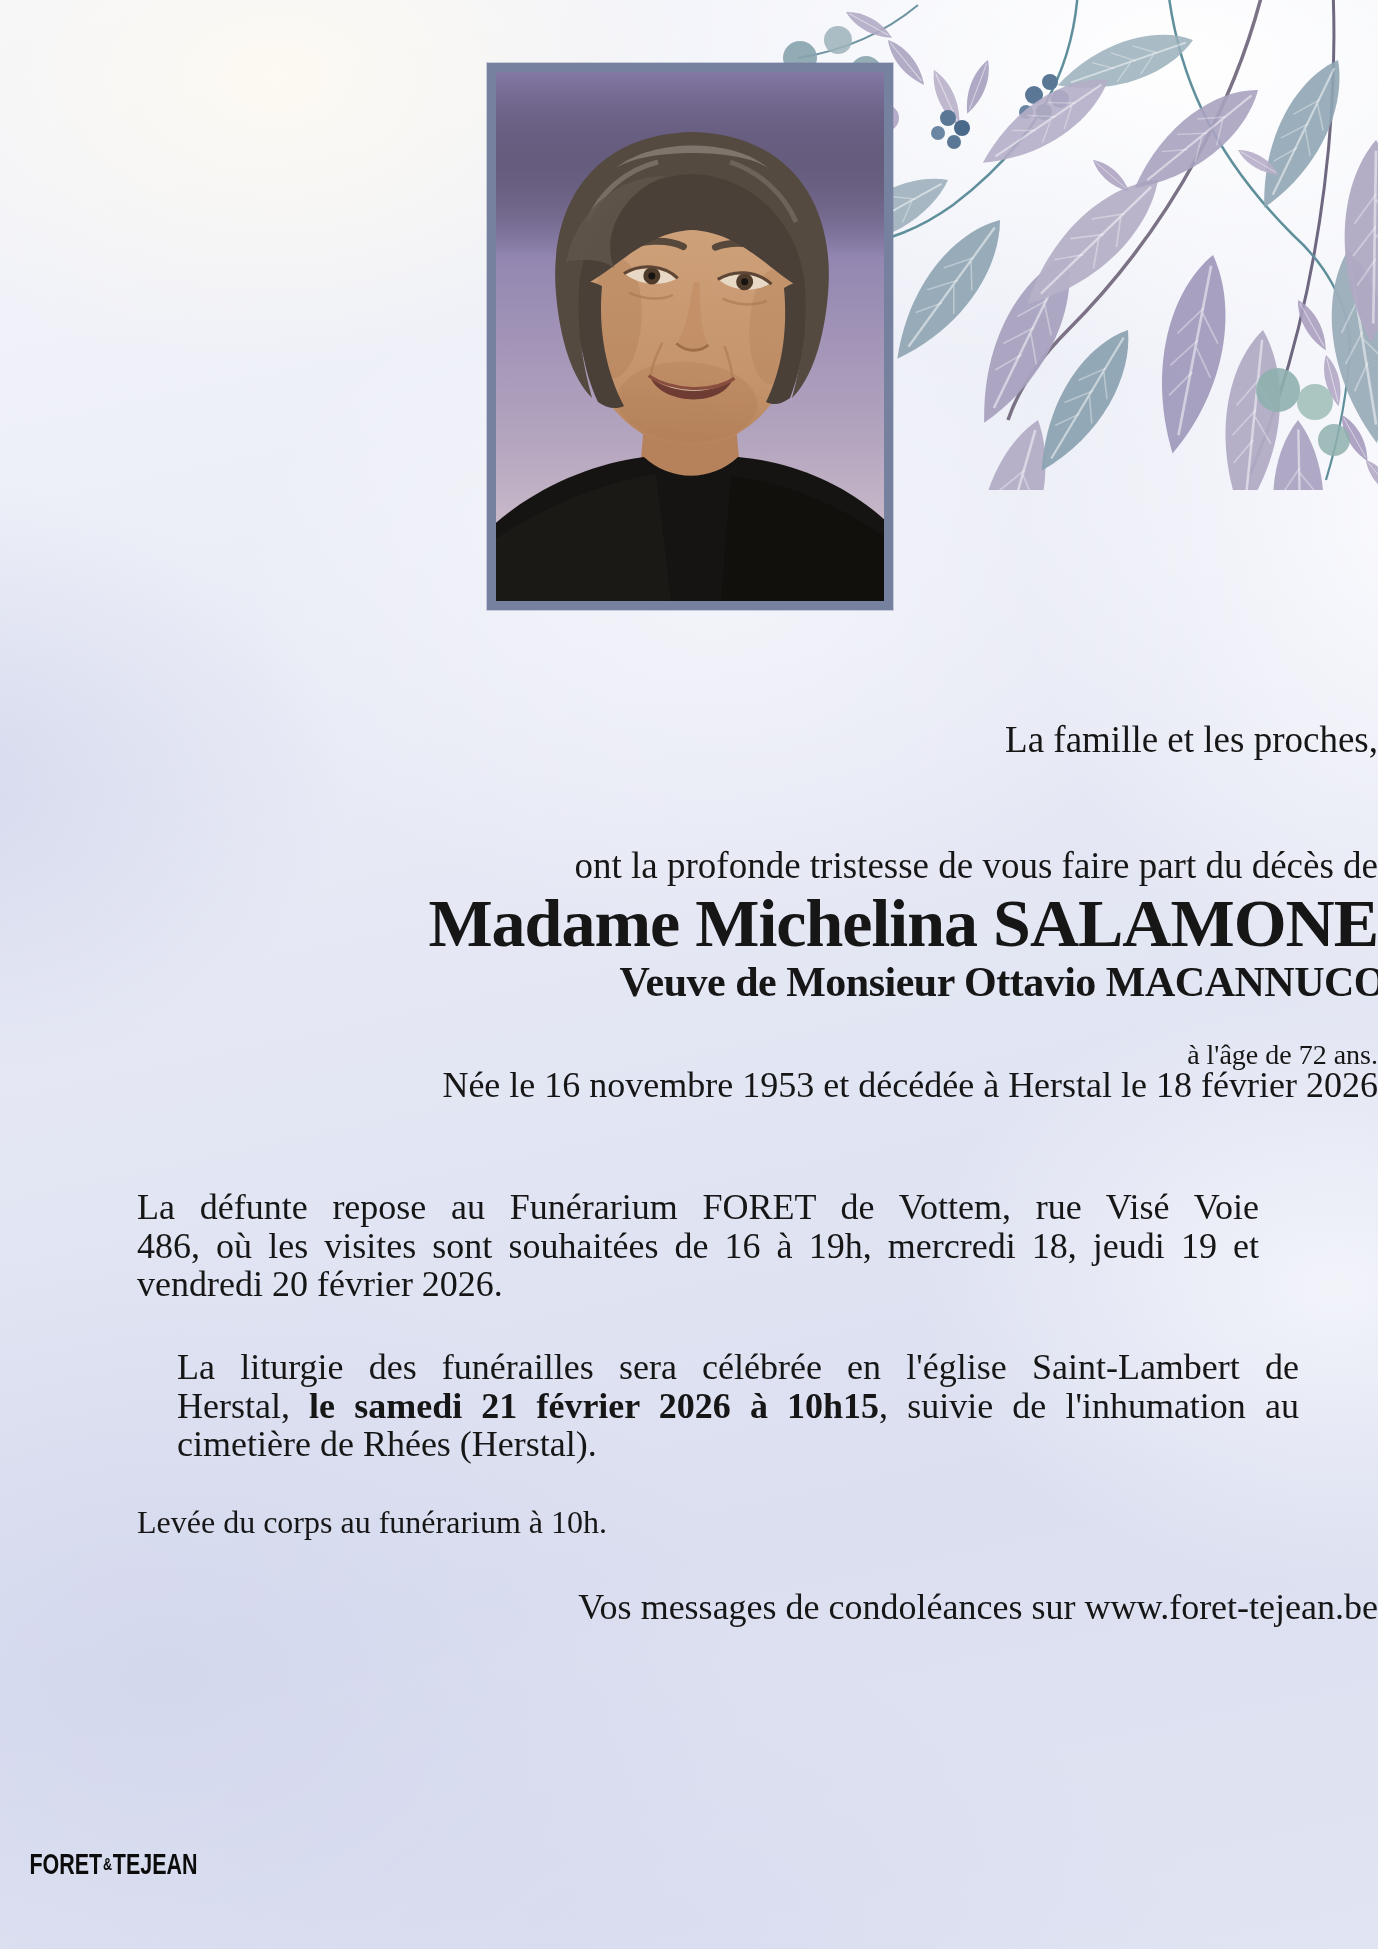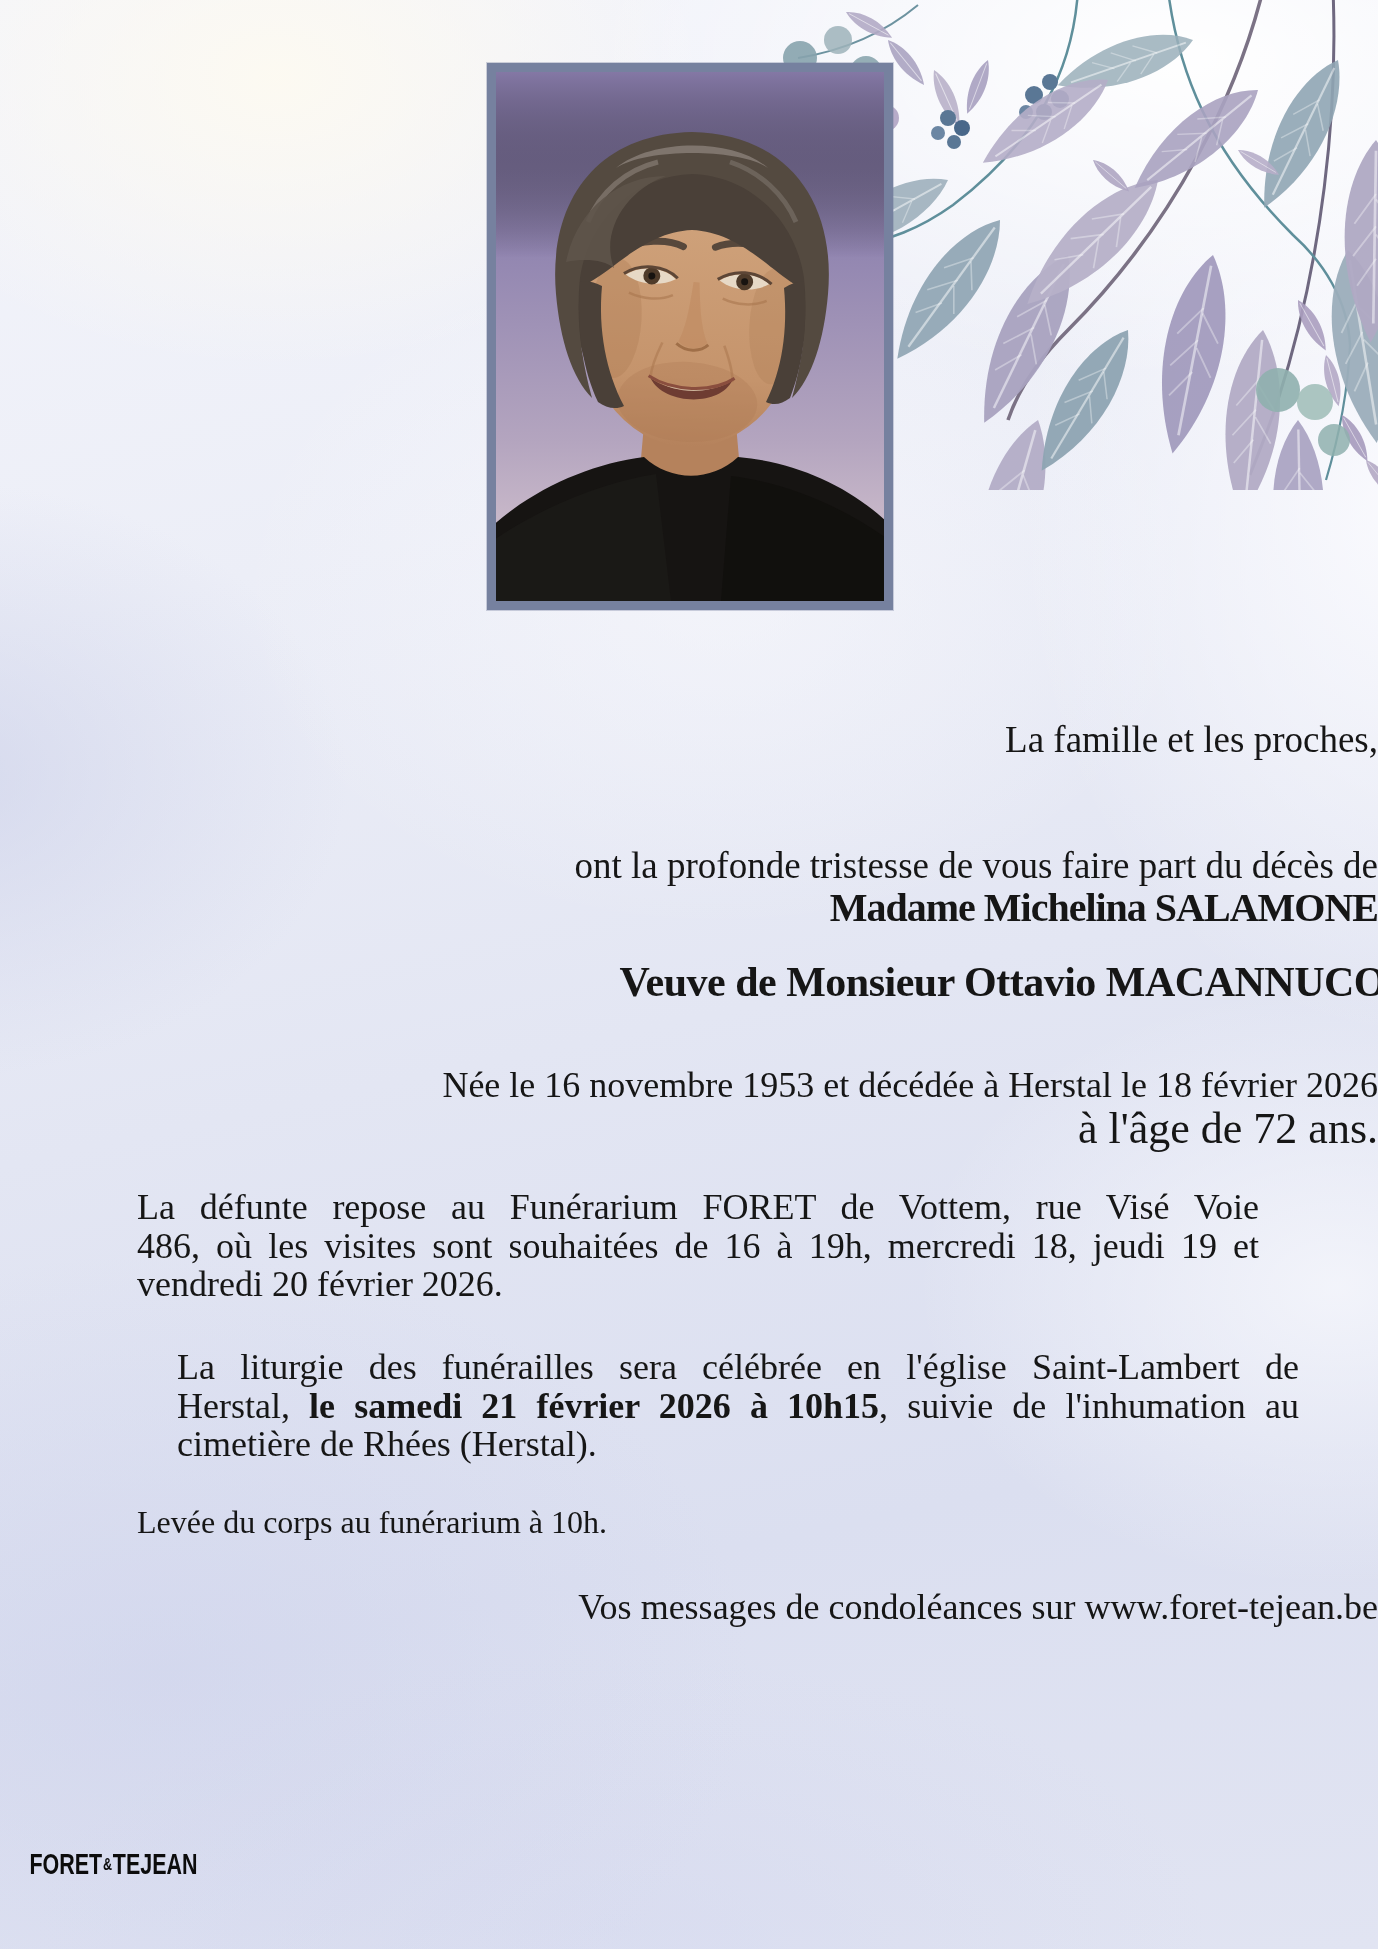--- a/index.html
+++ b/index.html
@@ -28,24 +28,24 @@
     box-shadow:0 0 0 1px rgba(120,130,160,.35);
     background:linear-gradient(180deg,#8478a5 0%,#8e82ae 30%,#a294ba 55%,#c1afc6 80%,#d9c9d2 100%);
   }
   .photo-frame svg{display:block;width:100%;height:100%;}
   
   .leaves{position:absolute;top:0;right:0;width:640px;height:490px;}
   
   .tline{position:absolute;left:0;width:1378px;text-align:right;white-space:nowrap;}
   .intro1{top:718px;font-size:37px;}
   .intro2{top:816px;font-size:37px;margin-top:28px;}
-  .name{top:884px;font-size:40px;font-weight:700;letter-spacing:-1px;}
+  .name{top:884px;font-size:68px;font-weight:700;letter-spacing:-1px;}
   .widow{top:950px;font-size:42px;font-weight:700;letter-spacing:-0.5px;}
   .nee1{top:1064px;font-size:36px;}
-  .nee2{top:1103px;font-size:44px;}
+  .nee2{top:1039px;font-size:28px;}
   .para{
     position:absolute;left:137px;width:1122px;font-size:36px;
   }
   .para .ln{
     height:38.6px;line-height:38.6px;
     text-align:justify;text-align-last:justify;font-family:Liberation Serif, serif;
   }
   .para .ln.last{text-align:right;text-align-last:left;}
   .p-repose{top:1188px;}
   .p-liturgie{top:1348px;margin-left:40px;}

